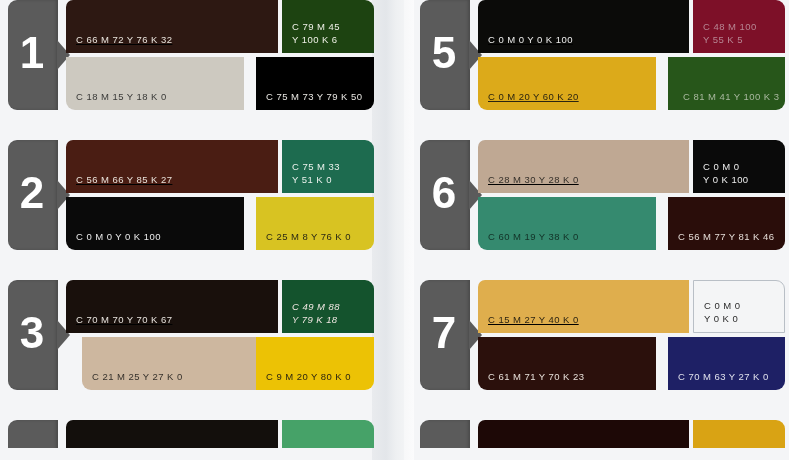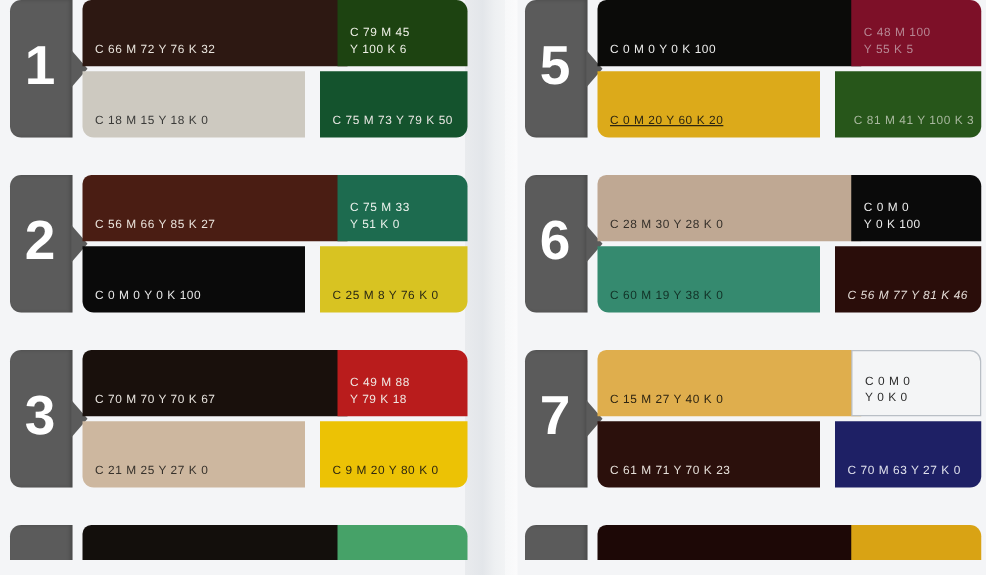--- a/index.html
+++ b/index.html
@@ -58,22 +58,22 @@
     position:absolute;top:0;height:53px;
     display:flex;align-items:flex-end;
     box-sizing:border-box;
     overflow:hidden;
   }
   .sw .lbl{
     font-size:9.5px;letter-spacing:.45px;white-space:pre-line;
     padding:0 0 7px 10px;line-height:12.5px;
   }
   
-  .row-top .sw.a{left:0;width:calc(100% - 96px);border-radius:7px 0 0 0;}
-  .row-top .sw.b{right:0;width:104px;border-radius:0 9px 0 0;}
+  .row-top .sw.a{left:0;width:calc(100% - 96px);border-radius:7px 0 0 0;text-decoration:underline;}
+  .row-top .sw.b{right:0;width:92px;border-radius:0 9px 0 0;}
   
   .row-bot .sw.a{left:0;width:178px;border-radius:0 0 0 9px;}
   .row-bot .sw.b{right:0;left:190px;width:auto;border-radius:0 0 9px 0;}
 
   .sw.white-swatch{border:1px solid #b9bfc6;}
 
   
   .clipped .num-tab{height:110px;border-radius:9px 0 0 9px;}
   .clipped .grid{height:110px;}
 </style>
@@ -97,21 +97,21 @@
             </div>
             <div class="sw b" style="background: rgb(29, 67, 17);">
               <div class="lbl" style="color: rgb(238, 240, 230);">C 79  M 45
 Y 100  K 6</div>
             </div>
           </div>
           <div class="row row-bot">
             <div class="sw a" style="background: rgb(205, 201, 192);">
               <div class="lbl" style="color: rgb(58, 58, 56);">C 18  M 15  Y 18  K 0</div>
             </div>
-            <div class="sw b" style="background: #14532d;">
+            <div class="sw b" style="background: #000000;">
               <div class="lbl" style="color: rgb(232, 230, 226);">C 75  M 73  Y 79  K 50</div>
             </div>
           </div>
         </div>
       </div>
       <div class="palette">
         <div class="num-tab">
           <span>2</span>
         </div>
         <div class="arrow"></div>
@@ -138,27 +138,27 @@
       <div class="palette">
         <div class="num-tab">
           <span>3</span>
         </div>
         <div class="arrow"></div>
         <div class="grid">
           <div class="row row-top">
             <div class="sw a" style="background: rgb(25, 16, 12);">
               <div class="lbl" style="color: rgb(231, 227, 222);">C 70  M 70  Y 70  K 67</div>
             </div>
-            <div class="sw b" style="background: #b91c1c;">
+            <div class="sw b" style="background: #14532d; font-style: italic;">
               <div class="lbl" style="color: rgb(240, 231, 226);">C 49  M 88
 Y 79  K 18</div>
             </div>
           </div>
           <div class="row row-bot">
-            <div class="sw a" style="background: rgb(205, 183, 159);">
+            <div class="sw a" style="background: rgb(205, 183, 159); margin-left: 16px;">
               <div class="lbl" style="color: rgb(54, 49, 43);">C 21  M 25  Y 27  K 0</div>
             </div>
             <div class="sw b" style="background: rgb(236, 194, 5);">
               <div class="lbl" style="color: rgb(46, 39, 16);">C 9  M 20  Y 80  K 0</div>
             </div>
           </div>
         </div>
       </div>
       <div class="palette clipped">
         <div class="num-tab"></div>
@@ -209,21 +209,21 @@
             <div class="sw b" style="background: rgb(10, 10, 10);">
               <div class="lbl" style="color: rgb(236, 236, 236);">C 0  M 0
 Y 0  K 100</div>
             </div>
           </div>
           <div class="row row-bot">
             <div class="sw a" style="background: rgb(53, 138, 111);">
               <div class="lbl" style="color: rgb(18, 50, 39);">C 60  M 19  Y 38  K 0</div>
             </div>
             <div class="sw b" style="background: rgb(42, 13, 10);">
-              <div class="lbl" style="color: rgb(228, 220, 215); font-style: italic;">C 56  M 77  Y 81  K 46</div>
+              <div class="lbl" style="color: rgb(228, 220, 215);">C 56  M 77  Y 81  K 46</div>
             </div>
           </div>
         </div>
       </div>
       <div class="palette">
         <div class="num-tab">
           <span>7</span>
         </div>
         <div class="arrow"></div>
         <div class="grid">

